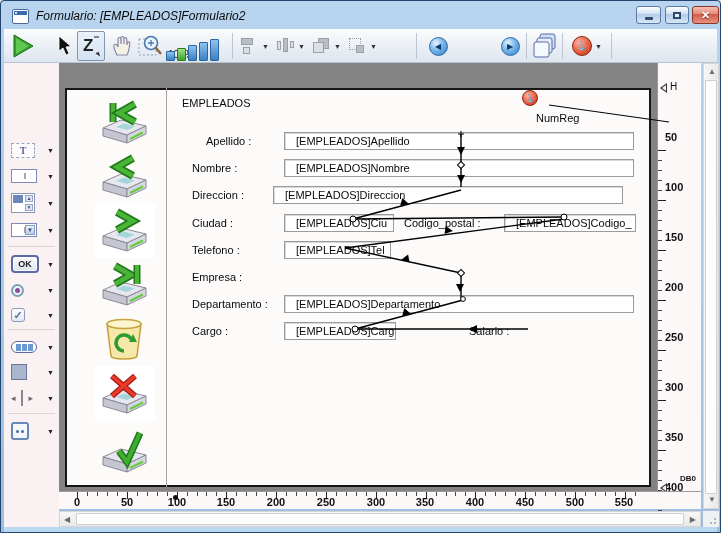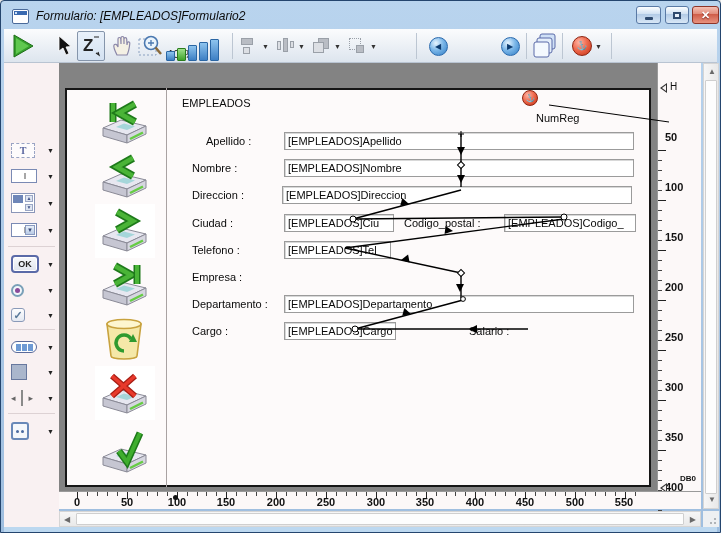--- a/index.html
+++ b/index.html
@@ -65,21 +65,21 @@
   .ico-ole i{width:3px;height:3px;border-radius:50%;background:#4a6aa0;}
 
   
   .canvas{position:absolute;left:58px;top:62px;width:598px;height:428px;background:#838383;}
   .form{position:absolute;left:64px;top:87px;width:586px;height:399px;background:#fdfafa;border:2px solid #161616;}
   .form-vline{position:absolute;left:165px;top:87px;width:1px;height:399px;background:#a9a2a2;}
   .navbtn{position:absolute;left:98px;width:50px;height:46px;}
   .nav-white{position:absolute;left:94px;width:60px;height:54px;background:#ffffff;}
   .form-title{position:absolute;font-size:11px;color:#0a0a0a;}
   .flabel{position:absolute;font-size:11px;color:#0a0a0a;white-space:nowrap;}
-  .fbox{position:absolute;height:18px;background:#fff;border:1px solid #9b9b9b;box-shadow:inset 1px 1px 0 #d8d8d8;font-size:11px;color:#0a0a0a;display:flex;align-items:center;padding-left:3px;white-space:nowrap;overflow:hidden;}
+  .fbox{position:absolute;height:18px;background:#fff;border:1px solid #9b9b9b;box-shadow:inset 1px 1px 0 #d8d8d8;font-size:11px;color:#0a0a0a;display:flex;align-items:center;padding-left:11px;white-space:nowrap;overflow:hidden;}
   .numreg-wrap{position:absolute;left:521px;top:89px;display:flex;align-items:flex-start;}
   .numreg-label{font-size:11px;color:#0a0a0a;margin-top:22px;margin-left:-2px;}
   .mini-ball{width:16px;height:16px;border-radius:50%;background:radial-gradient(circle at 35% 30%,#ffb5a5,#ef6a4e 45%,#c22f12);border:1px solid #8e2410;position:relative;}
   .ball-glyph{position:absolute;inset:0;display:flex;align-items:center;justify-content:center;color:#fff;font-size:9px;font-weight:bold;transform:rotate(-15deg);}
 
   
   .vruler{position:absolute;left:656px;top:62px;width:44px;height:446px;background:#fcf8f8;border-left:1px solid #9a9a9a;}
   .vrum{position:absolute;font-size:11px;font-weight:600;color:#111;left:7px;transform:translateY(-55%);}
   .vtickminor{position:absolute;left:0;top:87px;width:4px;height:401px;background:repeating-linear-gradient(to bottom,#444 0 1px,transparent 1px 10px);}
   .vtickmajor{position:absolute;left:0;top:87px;width:8px;height:401px;background:repeating-linear-gradient(to bottom,#222 0 1px,transparent 1px 50px);}
@@ -385,21 +385,21 @@
     <span class="numreg-label">NumReg</span>
   </div>
 
   <div class="flabel" style="left:205px;top:134px;">Apellido :</div>
   <div class="fbox" style="left:283px;top:131px;width:350px;">[EMPLEADOS]Apellido</div>
 
   <div class="flabel" style="left:191px;top:161px;">Nombre :</div>
   <div class="fbox" style="left:283px;top:158px;width:350px;">[EMPLEADOS]Nombre</div>
 
   <div class="flabel" style="left:191px;top:188px;text-align:center;">Direccion :</div>
-  <div class="fbox" style="left:281px;top:185px;width:350px;">[EMPLEADOS]Direccion</div>
+  <div class="fbox" style="left:272px;top:185px;width:350px;">[EMPLEADOS]Direccion</div>
 
   <div class="flabel" style="left:191px;top:216px;">Ciudad :</div>
   <div class="fbox" style="left:283px;top:213px;width:110px;">[EMPLEADOS]Ciu</div>
   <div class="flabel" style="left:403px;top:216px;">Codigo_postal :</div>
   <div class="fbox" style="left:503px;top:213px;width:132px;">[EMPLEADOS]Codigo_</div>
 
   <div class="flabel" style="left:191px;top:243px;">Telefono :</div>
   <div class="fbox" style="left:283px;top:240px;width:107px;">[EMPLEADOS]Tel</div>
 
   <div class="flabel" style="left:191px;top:270px;">Empresa :</div>

